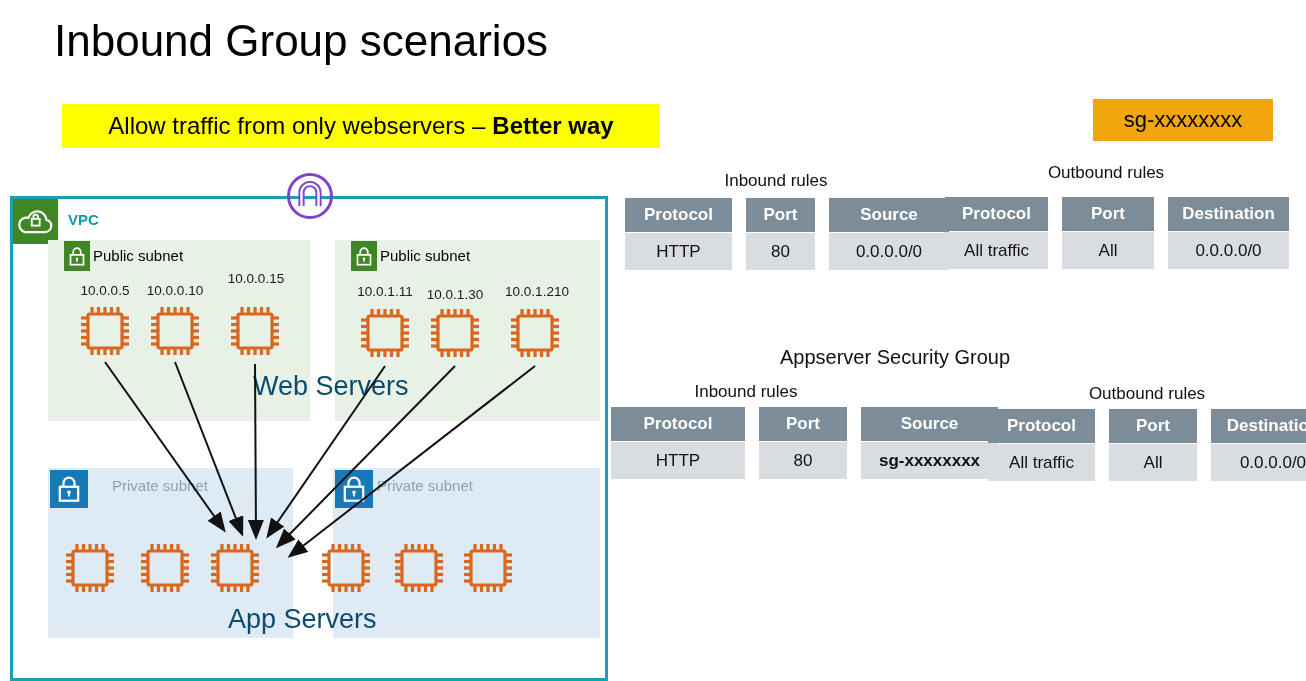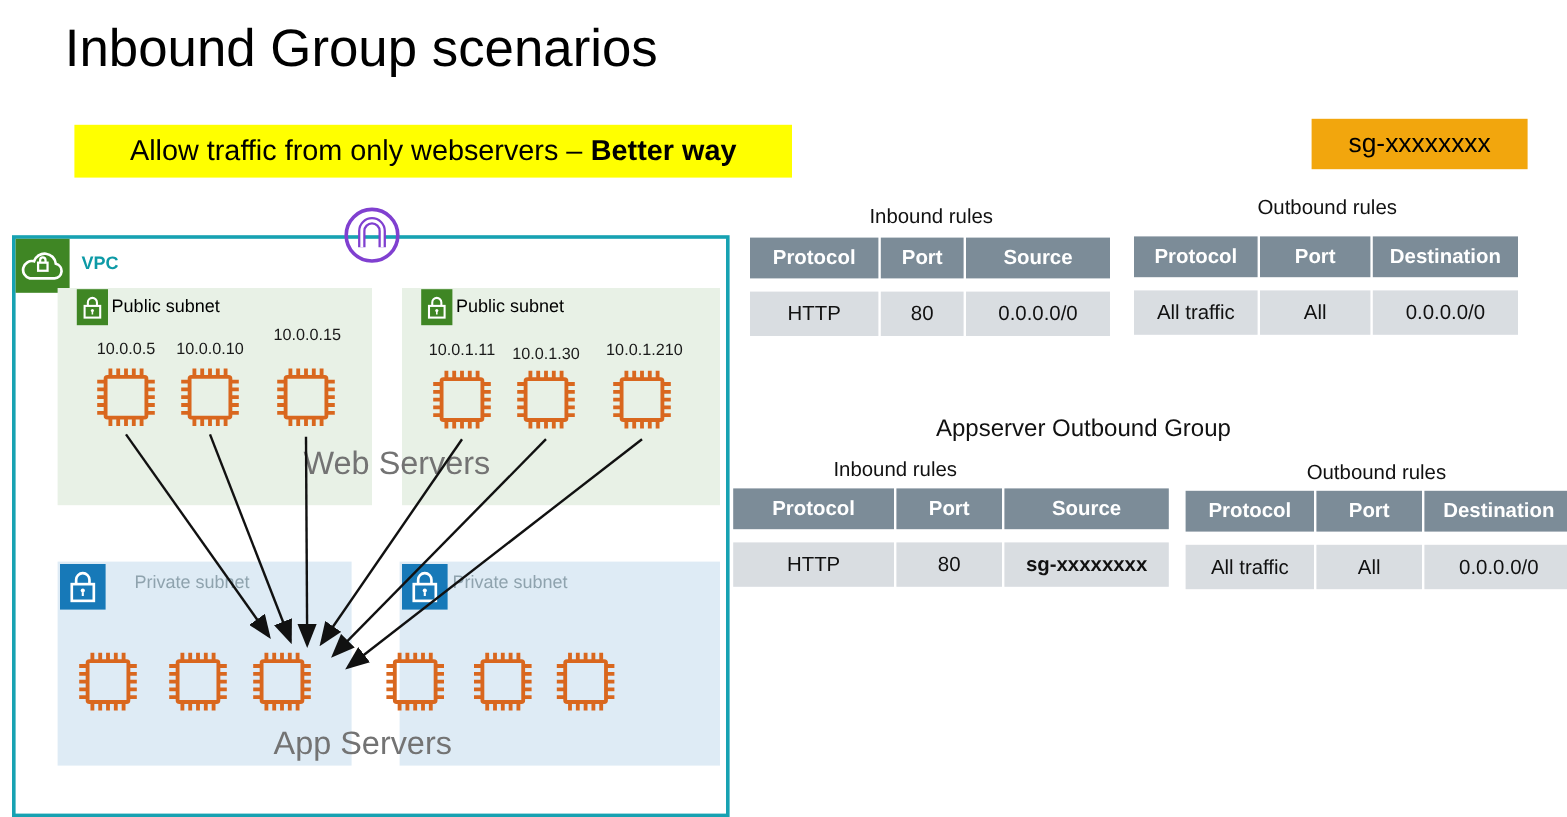--- a/index.html
+++ b/index.html
@@ -23,32 +23,32 @@
   .pub{background:#E8F1E6;}
   .priv{background:#DEEBF5;}
   .subnet-icon{position:absolute;}
   .pub-icon{width:26px;height:30px;background:#3F8624;}
   .priv-icon{width:38px;height:38px;background:#1779B8;}
   .subnet-label{position:absolute;font-size:15px;}
   .pub-label{color:#000000;}
   .priv-label{color:#8FA3AE;}
 
   .ip{position:absolute;width:90px;text-align:center;font-size:13.5px;color:#1a1a1a;}
-  .tier-label{position:absolute;font-size:27px;color:#737373;}
+  .tier-label{position:absolute;font-size:27px;color:#0c4a6e;}
 
   .overlay{left:0;top:190px;pointer-events:none;}
 
   
   .sg-heading{font-size:20px;color:#111;}
   .badge{left:1093px;top:99px;width:180px;height:42px;background:#F2A60D;
          display:flex;align-items:center;justify-content:center;font-size:22px;color:#000;}
   .rules-label{position:absolute;font-size:17px;color:#111;text-align:center;}
 
   .rules{position:absolute;font-size:17px;}
-  .tr{display:flex;gap:2px;margin-bottom:11px;}
+  .tr{display:flex;gap:14px;margin-bottom:1px;}
   .tc{text-align:center;}
   .th .tc{background:#7C8C98;color:#fff;font-weight:bold;height:34px;line-height:34px;}
   .td .tc{background:#D9DDE1;color:#111;height:37px;line-height:37px;}
   .td .tc.bold{font-weight:bold;}
 </style>
 </head>
 <body>
 
 <div class="canvas">
 
@@ -212,21 +212,21 @@
       <div class="tc" style="width:92px">Port</div>
       <div class="tc" style="width:121px">Destination</div>
     </div>
     <div class="tr td">
       <div class="tc" style="width:103px">All traffic</div>
       <div class="tc" style="width:92px">All</div>
       <div class="tc" style="width:121px">0.0.0.0/0</div>
     </div>
   </div>
 
-  <div class="abs sg-heading" style="left:780px;top:346px;">Appserver Outbound Group</div>
+  <div class="abs sg-heading" style="left:780px;top:346px;">Appserver Security Group</div>
 
   <div class="rules-label" style="left:611px;top:382px;width:270px;">Inbound rules</div>
   <div class="rules" style="left:611px;top:407px;">
     <div class="tr th">
       <div class="tc" style="width:134px">Protocol</div>
       <div class="tc" style="width:88px">Port</div>
       <div class="tc" style="width:137px">Source</div>
     </div>
     <div class="tr td">
       <div class="tc" style="width:134px">HTTP</div>

